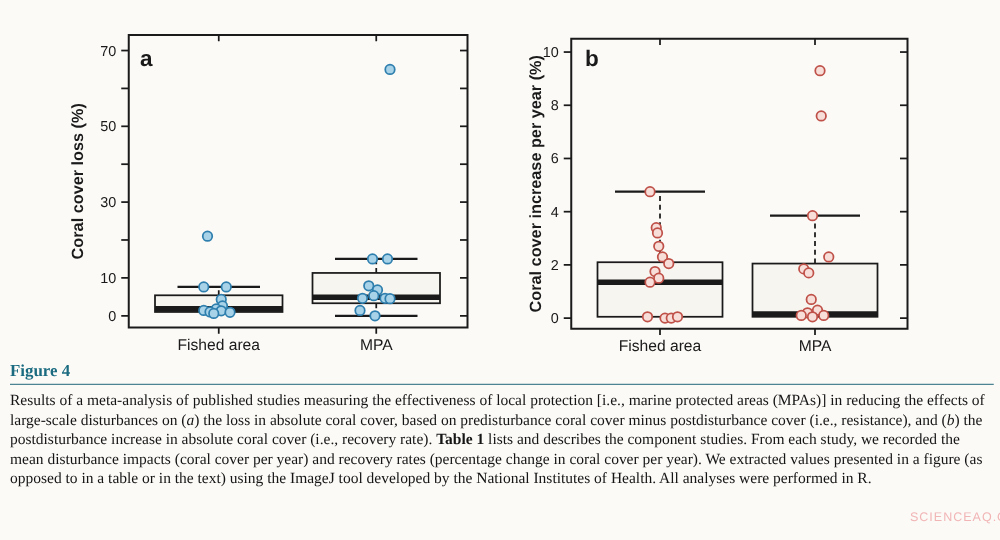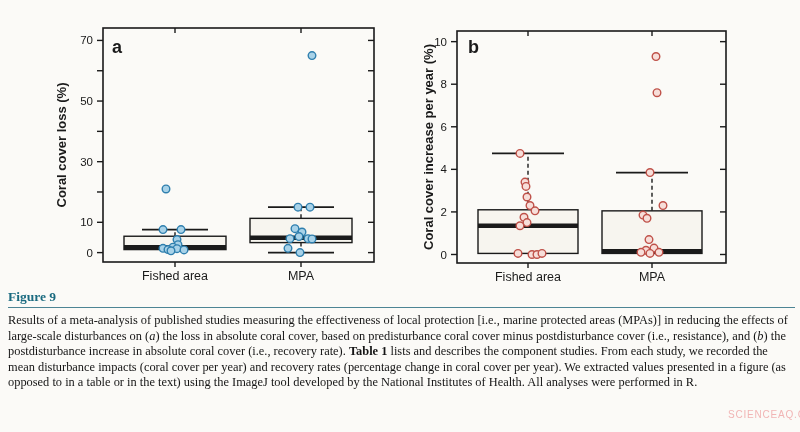--- a/index.html
+++ b/index.html
@@ -159,18 +159,18 @@
     <circle cx="647" cy="218.30275229357798" r="3.8" fill="#f7ded9" stroke="#bf5149" stroke-width="1.4"></circle>
     <circle cx="649" cy="239.58715596330276" r="3.8" fill="#f7ded9" stroke="#bf5149" stroke-width="1.4"></circle>
     <circle cx="654" cy="248.10091743119264" r="3.8" fill="#f7ded9" stroke="#bf5149" stroke-width="1.4"></circle>
     <circle cx="646" cy="250.22935779816513" r="3.8" fill="#f7ded9" stroke="#bf5149" stroke-width="1.4"></circle>
     <circle cx="641" cy="252.35779816513764" r="3.8" fill="#f7ded9" stroke="#bf5149" stroke-width="1.4"></circle>
     <circle cx="659" cy="252.35779816513764" r="3.8" fill="#f7ded9" stroke="#bf5149" stroke-width="1.4"></circle>
     <circle cx="650" cy="253.42201834862382" r="3.8" fill="#f7ded9" stroke="#bf5149" stroke-width="1.4"></circle>
   </svg>
 
 <div class="caption">
-  <h3>Figure 9</h3>
+  <h3>Figure 4</h3>
   <div class="rule"></div>
   <p><span>Results of a meta-analysis of published studies measuring the effectiveness of local protection [i.e., marine protected areas (MPAs)] in reducing the effects of large-scale disturbances on (</span><span class="it">a</span><span>) the loss in absolute coral cover, based on predisturbance coral cover minus postdisturbance cover (i.e., resistance), and (</span><span class="it">b</span><span>) the postdisturbance increase in absolute coral cover (i.e., recovery rate). </span><span class="bd">Table 1</span><span> lists and describes the component studies. From each study, we recorded the mean disturbance impacts (coral cover per year) and recovery rates (percentage change in coral cover per year). We extracted values presented in a figure (as opposed to in a table or in the text) using the ImageJ tool developed by the National Institutes of Health. All analyses were performed in R.</span></p>
 </div>
 
 <div class="watermark">SCIENCEAQ.COM</div>
 
 </body></html>

